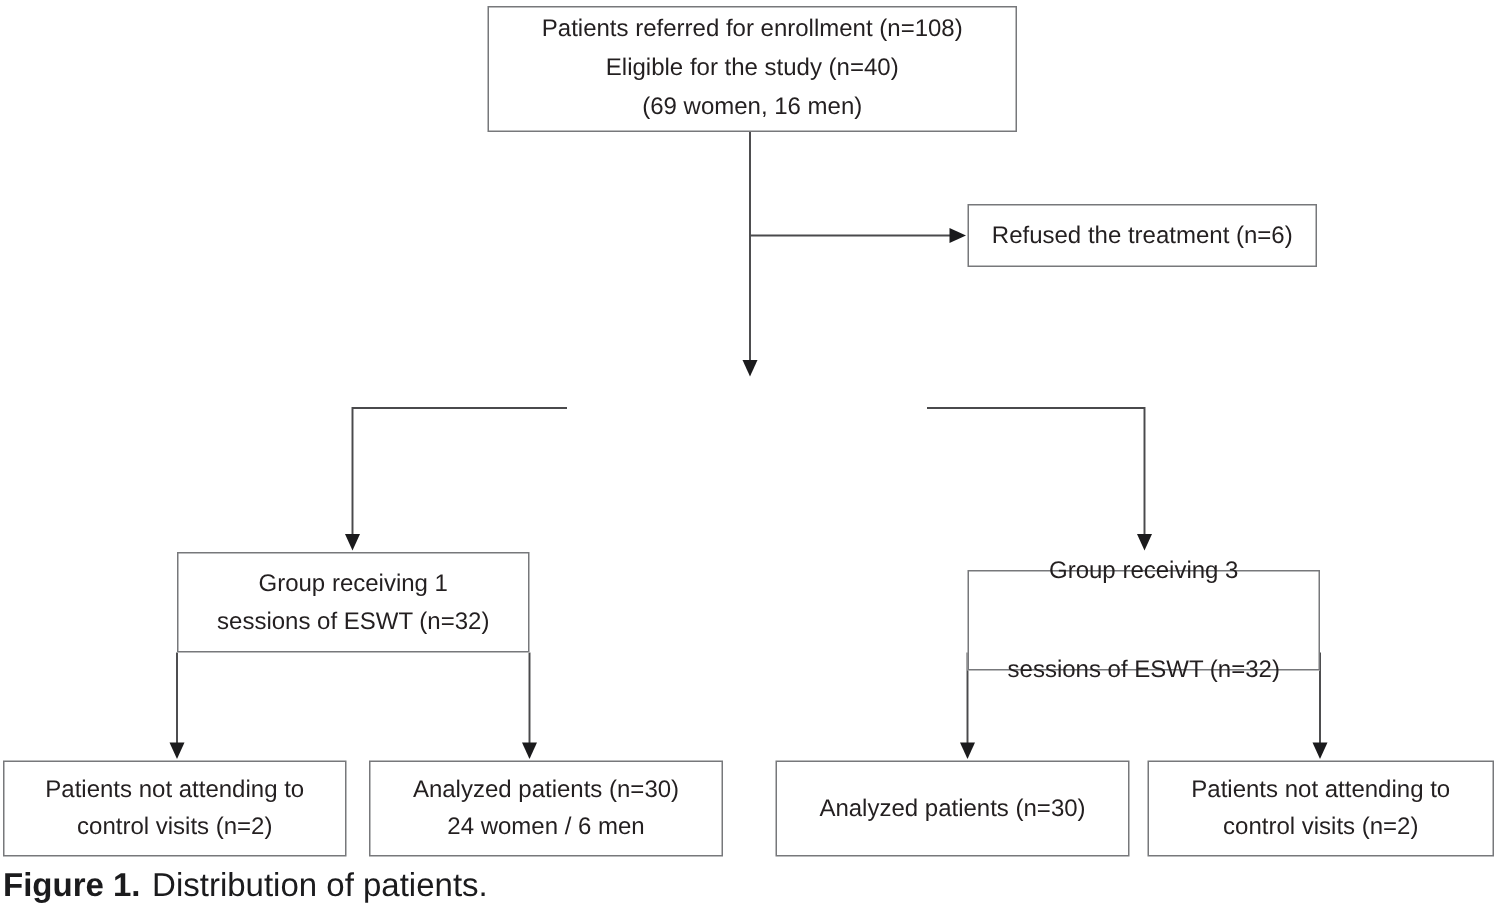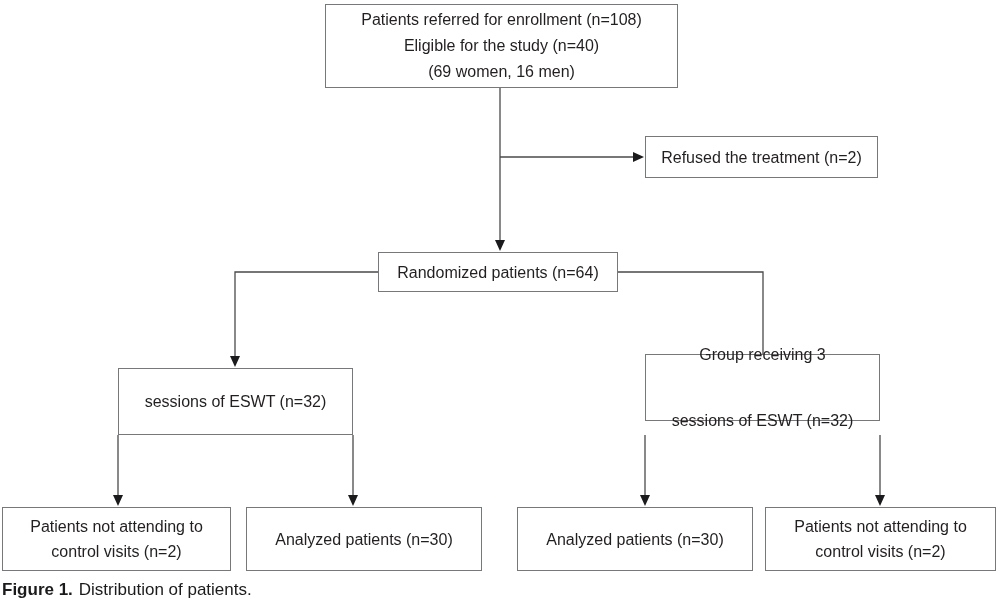--- a/index.html
+++ b/index.html
@@ -36,31 +36,31 @@
     font-size: 16px;
     line-height: 25px;
     z-index: 2;
   }
   .flow-node .line { white-space: nowrap; }
 
   .node-enrollment     { left: 325px; top: 4px;   width: 353px; height: 84px; line-height: 26px; }
   .node-refused        { left: 645px; top: 136px; width: 233px; height: 42px; }
   .node-randomized     { left: 378px; top: 252px; width: 240px; height: 40px; }
   .node-group1         { left: 118px; top: 368px; width: 235px; height: 67px; }
-  .node-group3         { left: 645px; top: 354px; width: 235px; height: 67px; gap: 41px; }
+  .node-group3         { left: 645px; top: 380px; width: 235px; height: 67px; gap: 41px; }
   .node-dropout-left   { left: 2px;   top: 507px; width: 229px; height: 64px; }
   .node-analyzed-left  { left: 246px; top: 507px; width: 236px; height: 64px; }
   .node-analyzed-right { left: 517px; top: 507px; width: 236px; height: 64px; }
   .node-dropout-right  { left: 765px; top: 507px; width: 231px; height: 64px; }
 
   .caption {
     position: absolute;
     left: 2px;
     top: 579px;
-    font-size: 17px;
+    font-size: 22px;
     line-height: 22px;
     color: #1b1b1d;
     z-index: 2;
   }
   .caption .caption-label { font-weight: bold; }
   .caption .caption-text  { margin-left: 0.35em; }
 
   .connector-line {
     stroke: #4a4a4c;
     stroke-width: 1.3;
@@ -103,43 +103,42 @@
     <polygon class="arrowhead" points="875,495 885,495 880,506"></polygon>
   </svg>
 
   <div class="flow-node node-enrollment">
     <div class="line">Patients referred for enrollment (n=108)</div>
     <div class="line">Eligible for the study (n=40)</div>
     <div class="line">(69 women, 16 men)</div>
   </div>
 
   <div class="flow-node node-refused">
-    <div class="line">Refused the treatment (n=2)</div>
+    <div class="line">Refused the treatment (n=6)</div>
   </div>
 
-  <div class="flow-node node-randomized">
-    <div class="line">Randomized patients (n=64)</div>
-  </div>
 
   <div class="flow-node node-group1">
+    <div class="line">Group receiving 1</div>
     <div class="line">sessions of ESWT (n=32)</div>
   </div>
 
   <div class="flow-node node-group3">
     <div class="line">Group receiving 3</div>
     <div class="line">sessions of ESWT (n=32)</div>
   </div>
 
   <div class="flow-node node-dropout-left">
     <div class="line">Patients not attending to</div>
     <div class="line">control visits (n=2)</div>
   </div>
 
   <div class="flow-node node-analyzed-left">
     <div class="line">Analyzed patients (n=30)</div>
+    <div class="line">24 women / 6 men</div>
   </div>
 
   <div class="flow-node node-analyzed-right">
     <div class="line">Analyzed patients (n=30)</div>
   </div>
 
   <div class="flow-node node-dropout-right">
     <div class="line">Patients not attending to</div>
     <div class="line">control visits (n=2)</div>
   </div>

